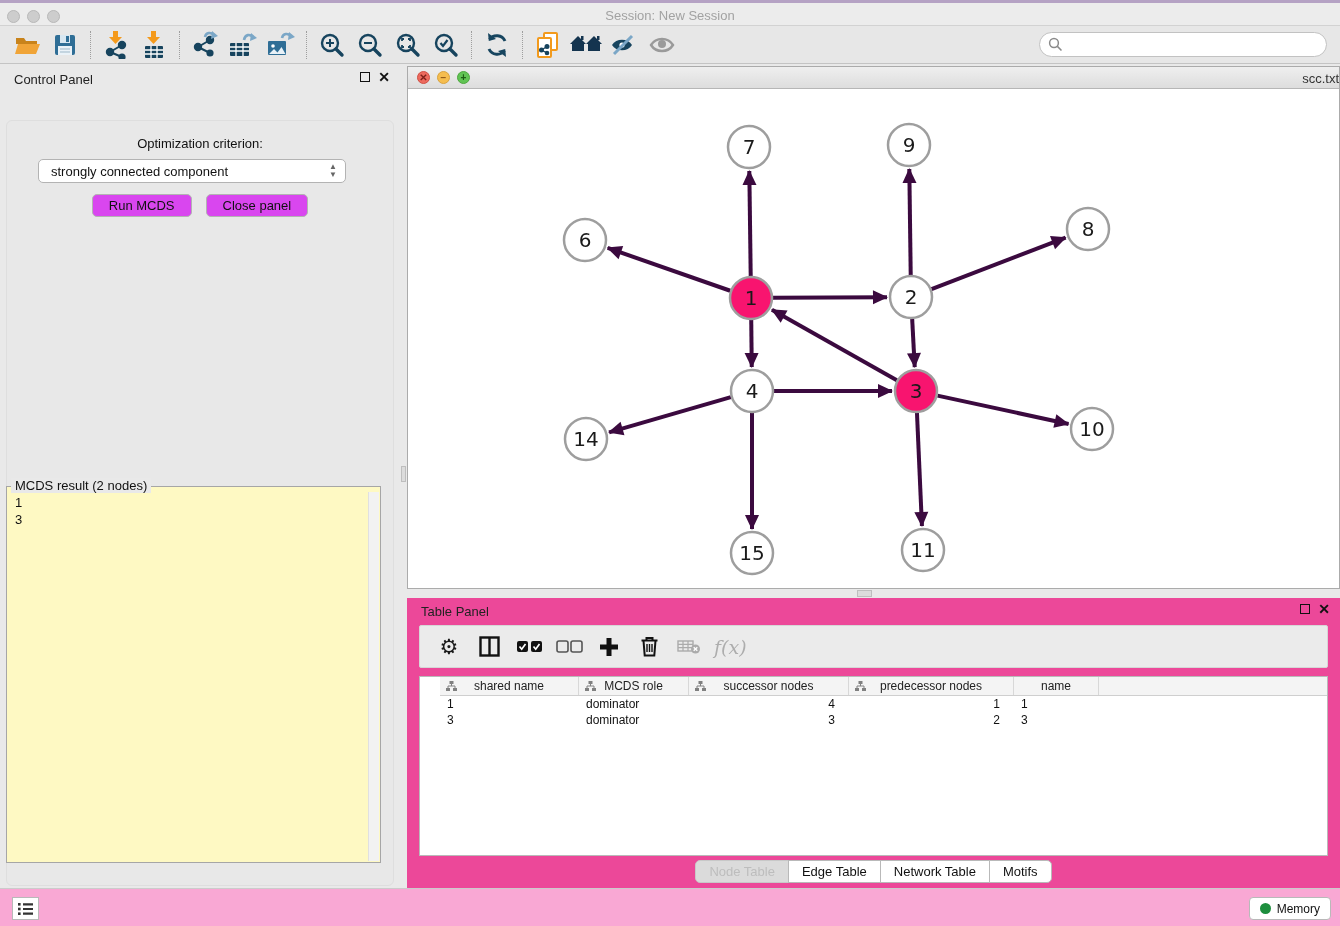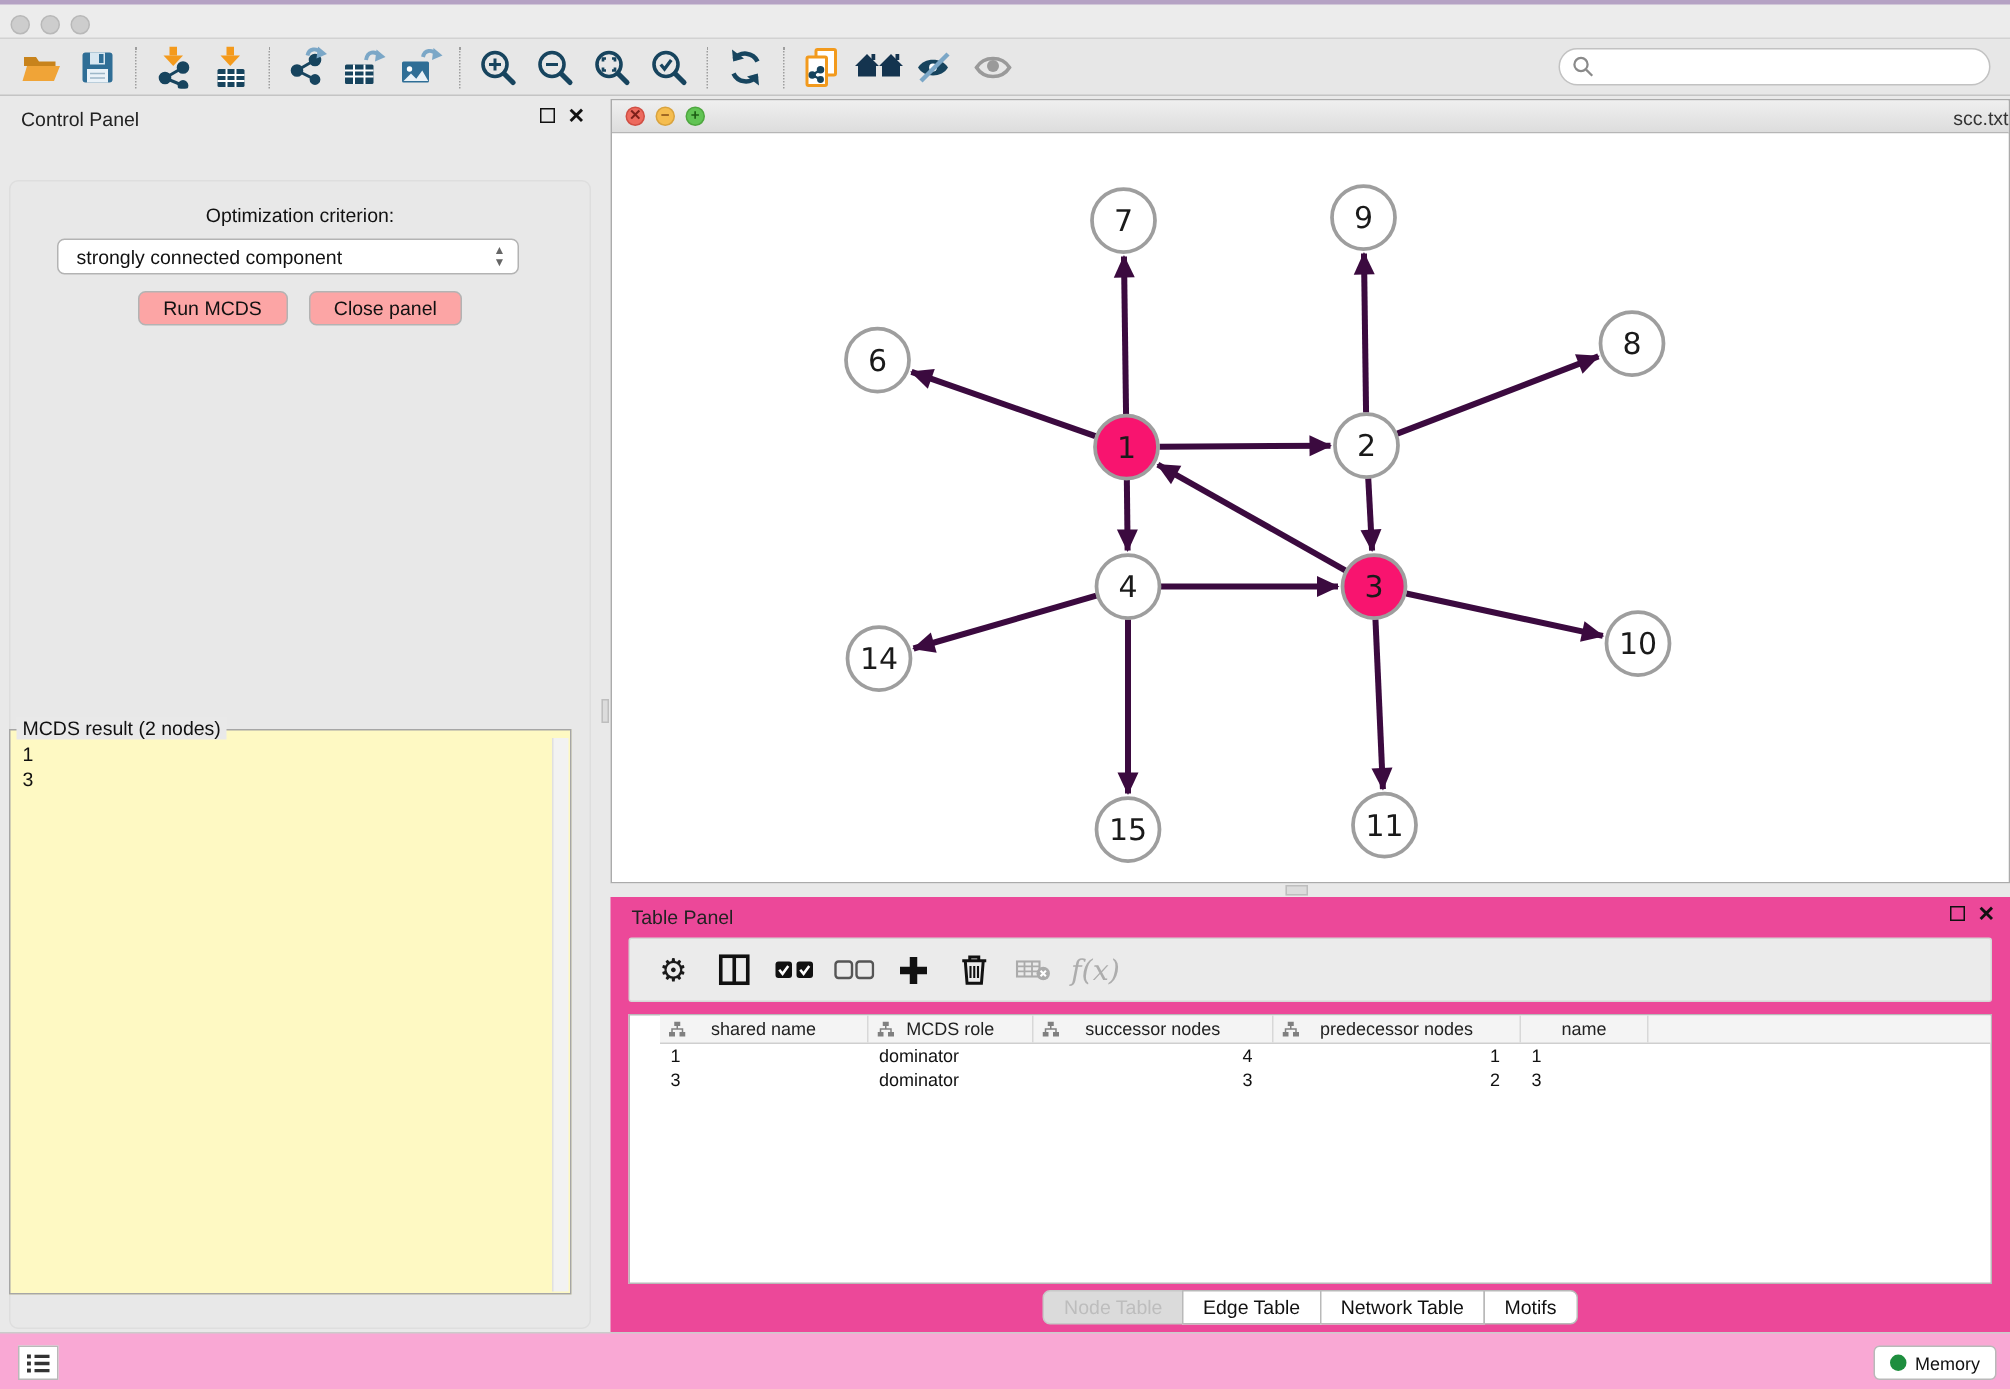--- a/index.html
+++ b/index.html
@@ -38,21 +38,21 @@
 
   #cp-tabs { position:absolute; left:0; top:31px; width:100%; }
   #cp-body { position:absolute; left:6px; top:54px; width:388px; height:766px;
     background:#E8E8E8; border:1px solid #DEDEDE; border-radius:6px; }
   #opt-label { position:absolute; width:100%; text-align:center; top:70px; font-size:13px; color:#111; }
   #criterion { position:absolute; left:38px; top:93px; width:308px; height:24px; background:#FFFFFF;
     border:1px solid #B3B3B3; border-radius:5px; font-size:13px; color:#111;
     display:flex; align-items:center; padding-left:12px; }
   #criterion .spin { position:absolute; right:8px; top:3px; color:#666; font-size:8px; line-height:8px; text-align:center; }
   #cp-buttons { position:absolute; left:0; top:128px; width:100%; display:flex; justify-content:center; gap:14px; }
-  .pbtn { background:#fca5a5; border:1px solid #B3B3B3; border-radius:5px; font-size:13px; color:#111;
+  .pbtn { background:#d946ef; border:1px solid #B3B3B3; border-radius:5px; font-size:13px; color:#111;
     padding:3px 16px; font-family:"Liberation Sans",sans-serif; }
 
   #result-box { position:absolute; left:6px; top:420px; width:375px; height:377px;
     border:1px solid #A6A6A6; background:#fef9c3; }
   #result-legend { position:absolute; left:4px; top:-9px; background:#E9E9E9; padding:0 4px; font-size:13px; color:#111; }
   #result-lines { position:absolute; left:0; top:0; right:12px; bottom:0; padding:7px 8px; font-size:13px; color:#111; line-height:17px; }
   #result-scroll { position:absolute; right:1px; top:5px; bottom:1px; width:11px; background:#F2F2F2; border-left:1px solid #E0E0E0; }
 
   
   #v-divider { position:absolute; left:400px; top:66px; width:7px; height:822px; background:#E9E9E9; }
@@ -104,20 +104,21 @@
   #memory-dot { width:11px; height:11px; border-radius:50%; background:#1E8E3E; }
   #memory-label { font-size:12px; color:#111; }
 </style>
 </head>
 <body>
 
 <div id="titlebar">
   <span class="tl gray" style="left:7px"></span>
   <span class="tl gray" style="left:27px"></span>
   <span class="tl gray" style="left:47px"></span>
+  <div id="app-title">Session: New Session</div>
 </div>
 
 <div id="toolbar">
   <div class="tbtn">
     <svg width="27" height="24" viewBox="0 0 27 24">
       <path d="M2 5 h8 l2 3 h11 v3 H2 Z" fill="#C8831B"></path>
       <path d="M4 11 h22 l-4 10 H1 Z" fill="#F0A437"></path>
     </svg>
   </div>
   <div class="tbtn">

